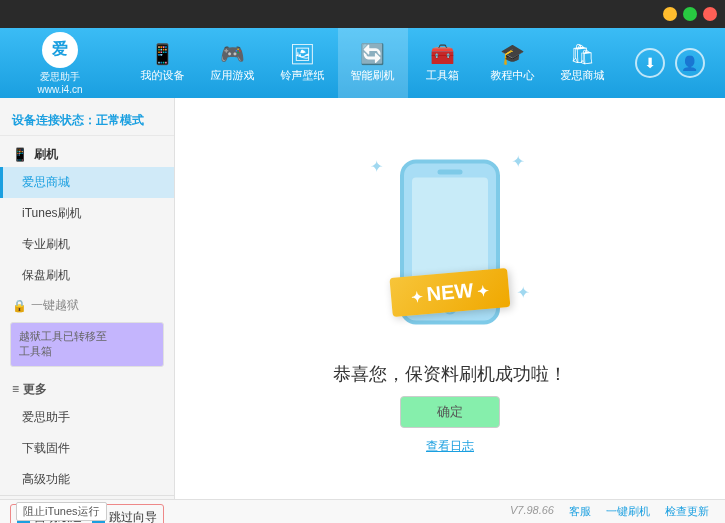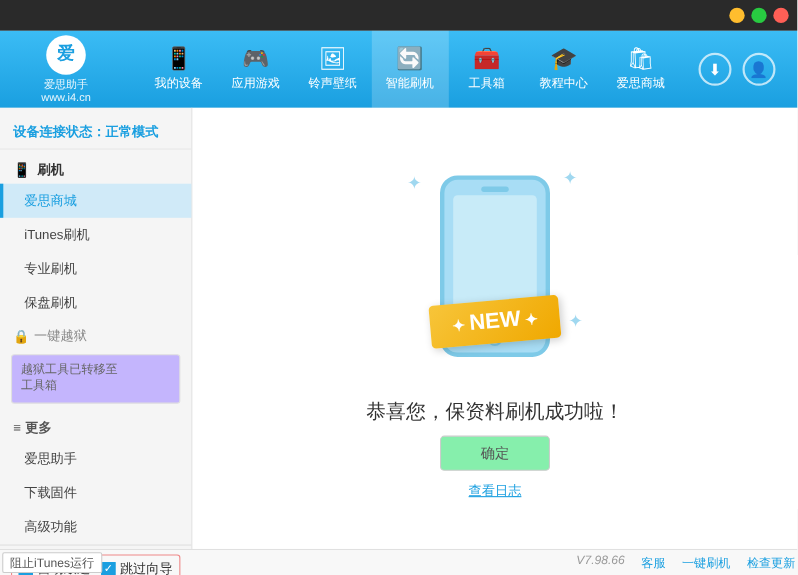--- a/index.html
+++ b/index.html
@@ -309,21 +309,21 @@
       text-align: center;
     }
 
     
     .status-bar {
       height: 24px;
       background: #f8f8f8;
       border-top: 1px solid #e0e0e0;
       display: flex;
       align-items: center;
-      padding: 0 2px;
+      padding: 0 16px;
       gap: 20px;
       font-size: 11px;
       color: #666;
       justify-content: center;
     }
     .status-bar-left { flex: 1; display: flex; align-items: center; gap: 6px; }
     .status-bar-right { display: flex; gap: 15px; }
     .stop-btn {
       padding: 1px 6px;
       border: 1px solid #ccc;

